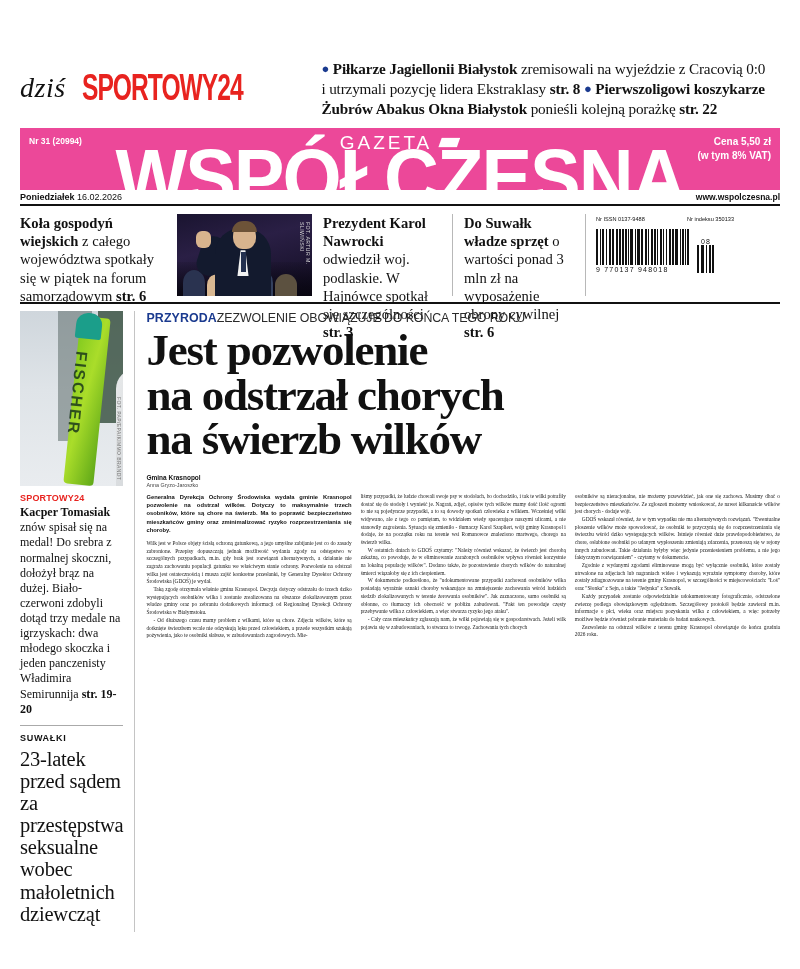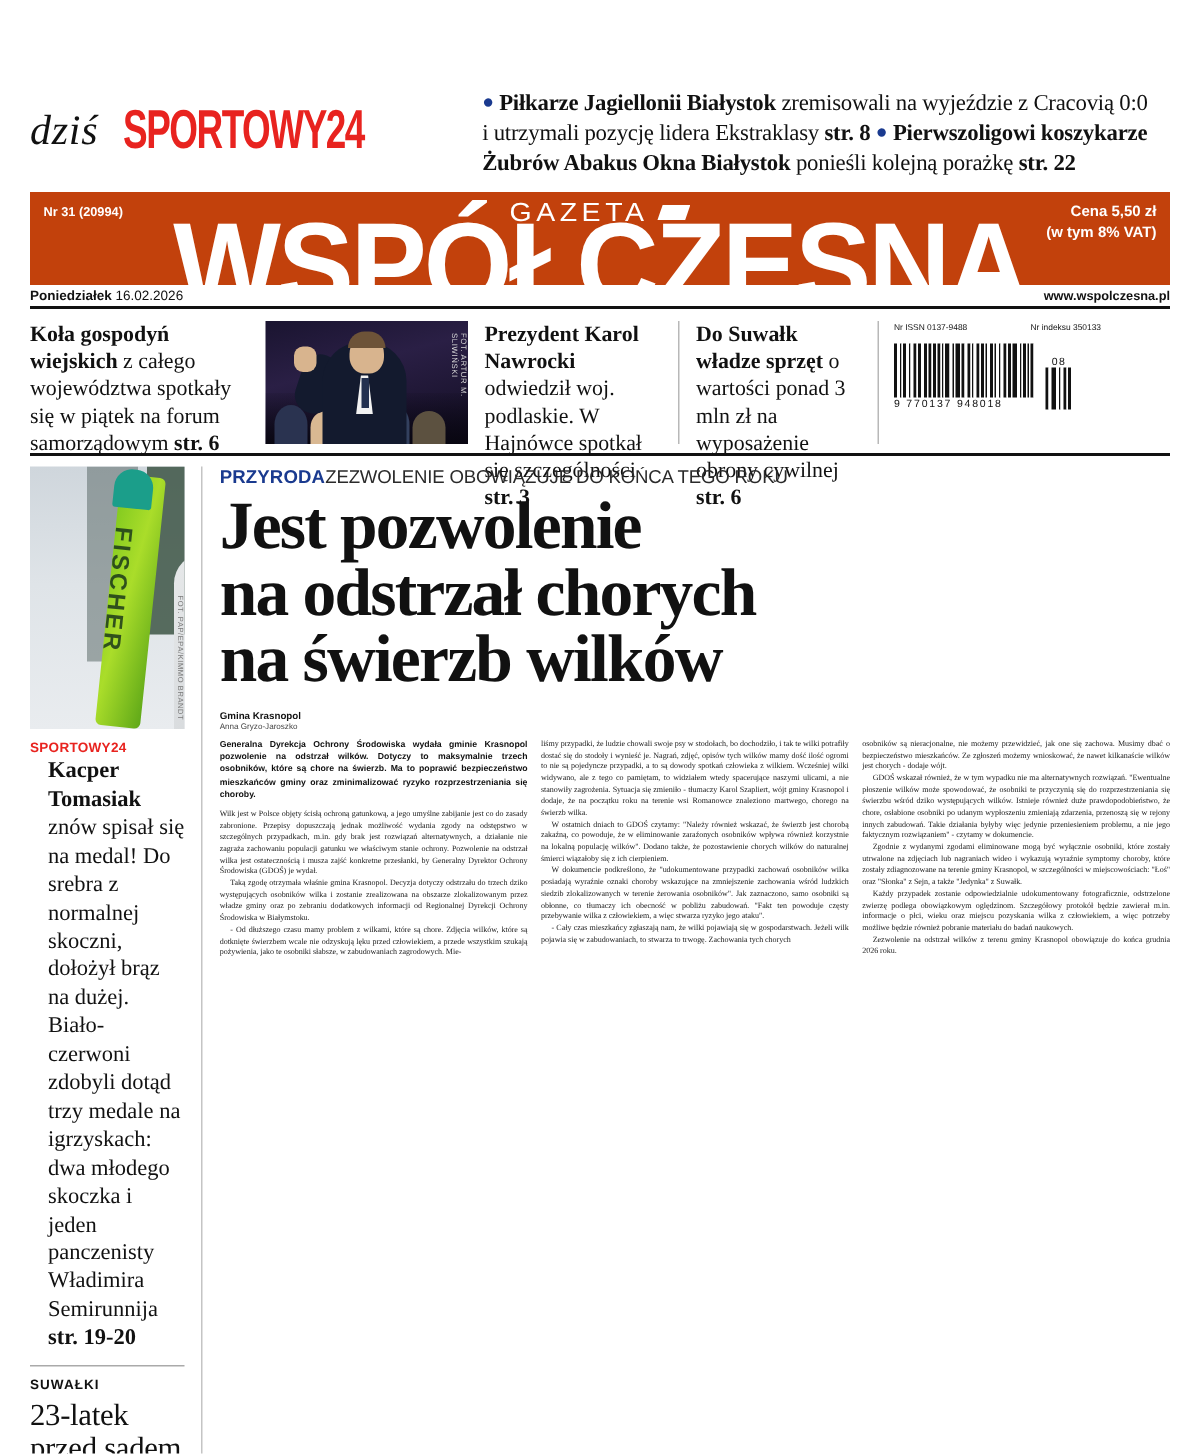--- a/index.html
+++ b/index.html
@@ -31,21 +31,21 @@
   }
   .promo-text {
     flex: 1 1 auto; font-size: 15.2px; line-height: 1.30;
     margin-left: 34px; padding-top: 1px; letter-spacing: -.15px;
   }
   .promo-text b { font-weight: 700; }
   .bullet { color: #1a3a8f; font-size: 13px; vertical-align: 1px; }
 
   
   .masthead {
-    position: relative; background: #c2410c; height: 62px;
+    position: relative; background: #ec4899; height: 62px;
     margin-top: 4px; overflow: hidden; padding-left: 14px;
   }
   .mh-issue {
     position: absolute; left: 9px; top: 8px; color: #fff;
     font-family: "Liberation Sans", sans-serif; font-size: 8.5px; font-weight: 700;
   }
   .mh-price {
     position: absolute; right: 9px; top: 7px; color: #fff; text-align: right;
     font-family: "Liberation Sans", sans-serif; font-size: 10px; font-weight: 700;
     line-height: 1.35;
@@ -194,21 +194,21 @@
     position: absolute; right: 1px; bottom: 6px; color: #7a7a7a;
     font-family: "Liberation Sans", sans-serif; font-size: 5px;
     writing-mode: vertical-rl; letter-spacing: .4px;
   }
 
   .kicker-red {
     font-family: "Liberation Sans", sans-serif; font-weight: 700;
     font-size: 9px; color: #e8231f; letter-spacing: .2px;
     margin-top: 7px; margin-bottom: 2px;
   }
-  .sport-lede { font-size: 15px; line-height: 1.26; margin-left: 12px; }
+  .sport-lede { font-size: 12px; line-height: 1.26; }
   .sport-lede b { font-weight: 700; }
 
   .hr-thin { border: 0; border-top: 1px solid #aaa; margin: 8px 0 7px; }
 
   .kicker-blk {
     font-family: "Liberation Sans", sans-serif; font-weight: 700;
     font-size: 9px; letter-spacing: .7px; color: #111; margin-bottom: 5px;
   }
   .suw-head {
     font-size: 20.5px; line-height: 1.08; font-weight: 400;

